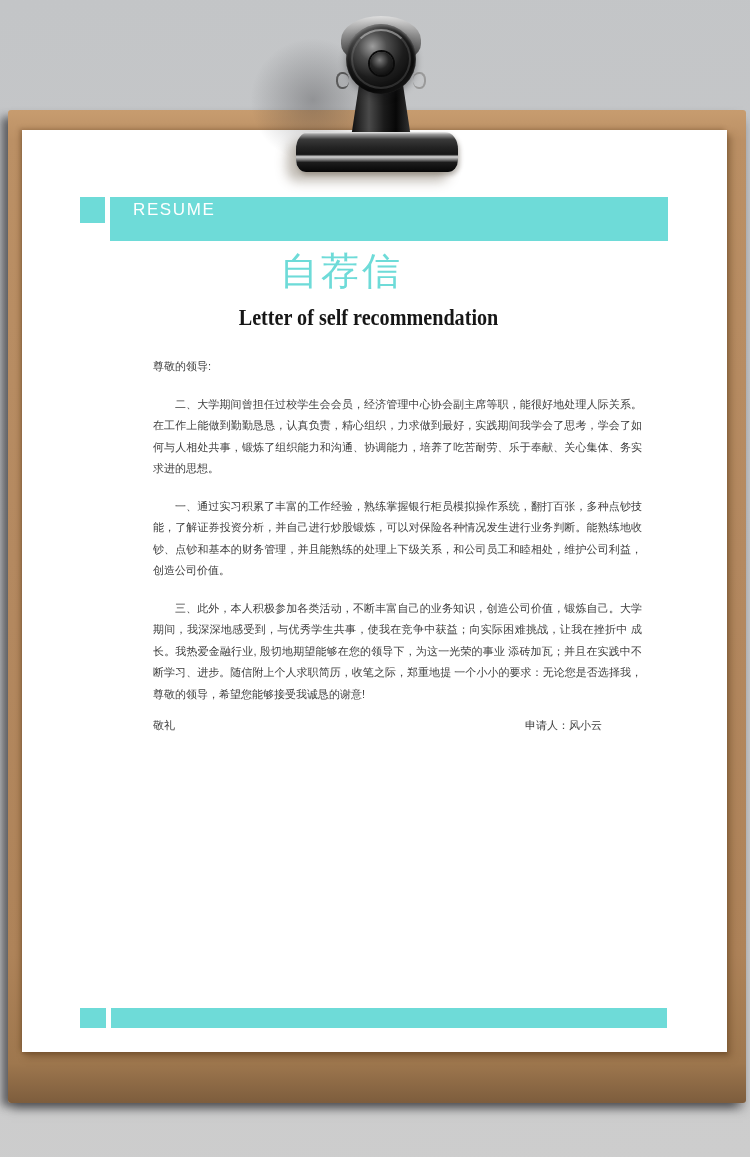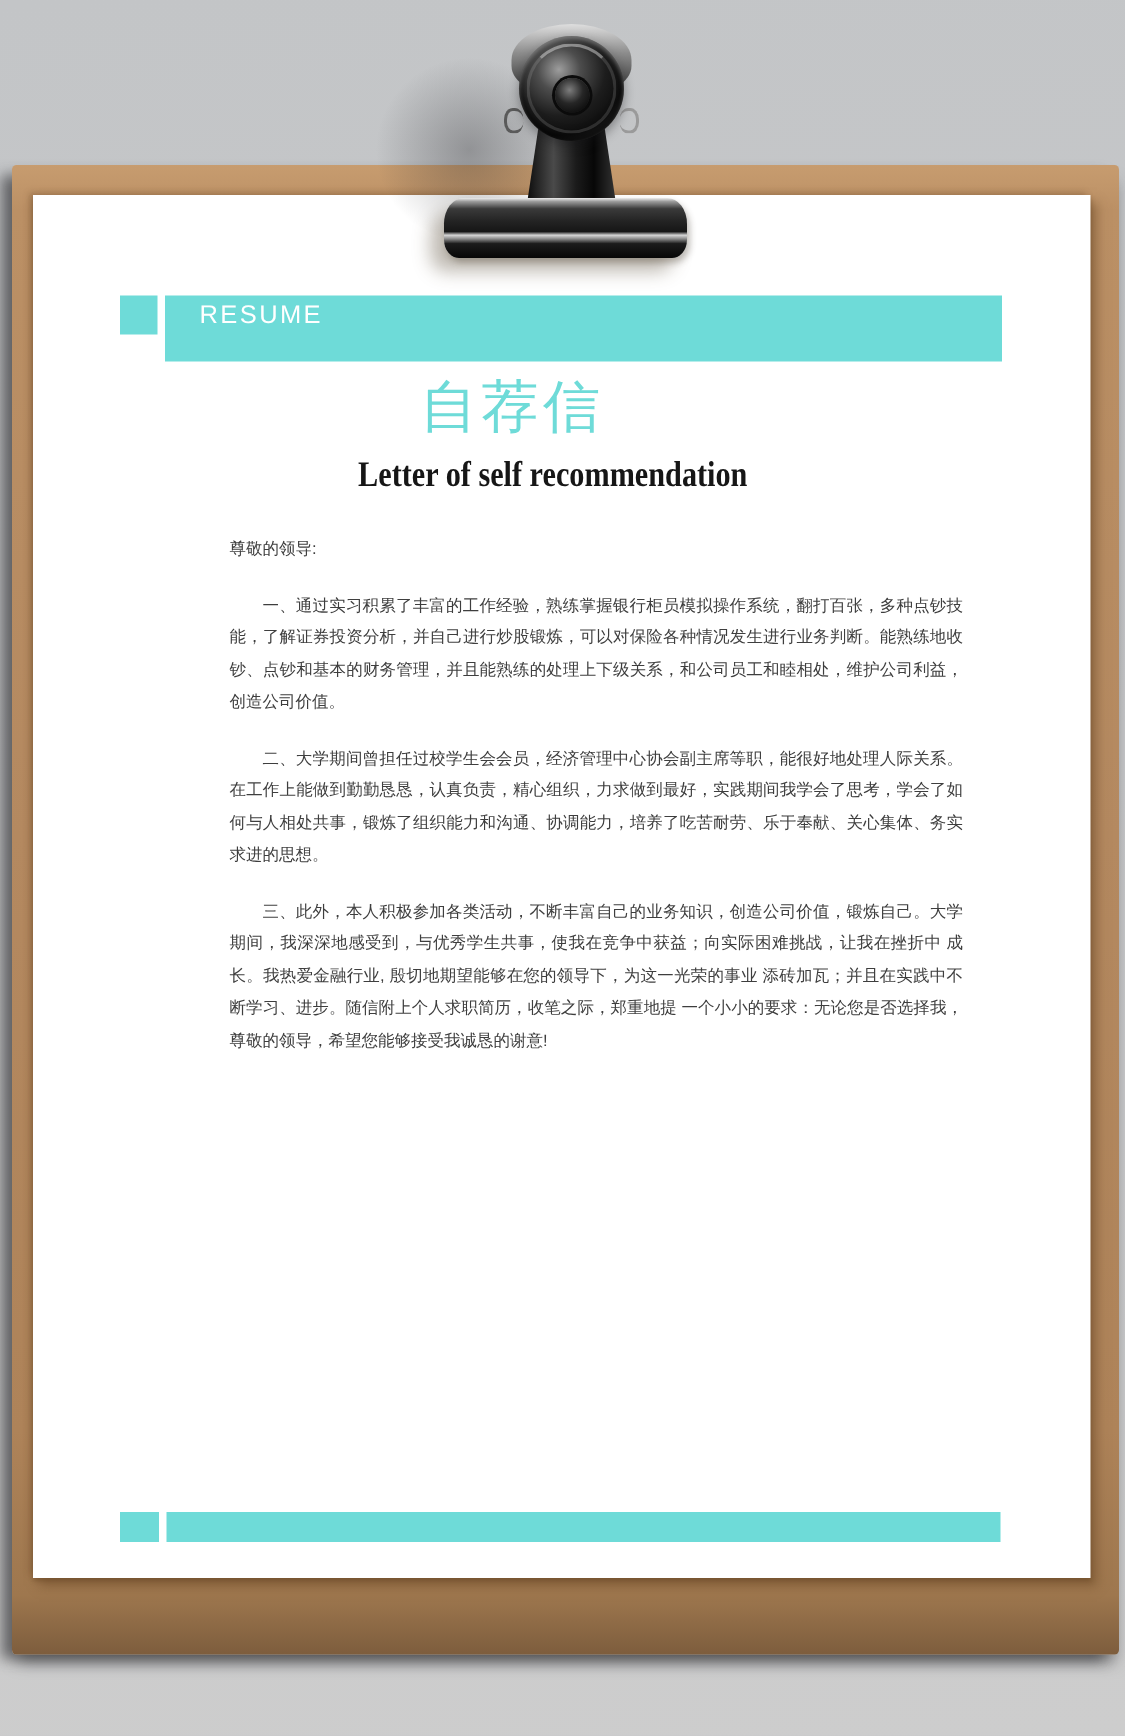--- a/index.html
+++ b/index.html
@@ -116,23 +116,27 @@
       <div class="band-square hdr-square"></div>
       <div class="band-bar hdr-bar">
         <span>RESUME</span>
       </div>
 
       <div class="letter-title">自荐信</div>
       <div class="letter-subtitle">Letter of self recommendation</div>
 
       <div class="letter-body">
         <p>尊敬的领导:</p>
+        <p class="indent pgap">二、大学期间曾担任过校学生会会员，经济管理中心协会副主席等职，能很好地处理人际关系。在工作上能做到勤勤恳恳，认真负责，精心组织，力求做到最好，实践期间我学会了思考，学会了如何与人相处共事，锻炼了组织能力和沟通、协调能力，培养了吃苦耐劳、乐于奉献、关心集体、务实求进的思想。</p>
         <p class="indent pgap">一、通过实习积累了丰富的工作经验，熟练掌握银行柜员模拟操作系统，翻打百张，多种点钞技能，了解证券投资分析，并自己进行炒股锻炼，可以对保险各种情况发生进行业务判断。能熟练地收钞、点钞和基本的财务管理，并且能熟练的处理上下级关系，和公司员工和睦相处，维护公司利益，创造公司价值。</p>
-        <p class="indent pgap">二、大学期间曾担任过校学生会会员，经济管理中心协会副主席等职，能很好地处理人际关系。在工作上能做到勤勤恳恳，认真负责，精心组织，力求做到最好，实践期间我学会了思考，学会了如何与人相处共事，锻炼了组织能力和沟通、协调能力，培养了吃苦耐劳、乐于奉献、关心集体、务实求进的思想。</p>
         <p class="indent pgap">三、此外，本人积极参加各类活动，不断丰富自己的业务知识，创造公司价值，锻炼自己。大学期间，我深深地感受到，与优秀学生共事，使我在竞争中获益；向实际困难挑战，让我在挫折中 成长。我热爱金融行业, 殷切地期望能够在您的领导下，为这一光荣的事业 添砖加瓦；并且在实践中不断学习、进步。随信附上个人求职简历，收笔之际，郑重地提 一个小小的要求：无论您是否选择我，尊敬的领导，希望您能够接受我诚恳的谢意!</p>
+        <div class="sign-row">
+          <span>敬礼</span>
+          <span class="sign-right">申请人：风小云</span>
+        </div>
       </div>
 
       <div class="band-square ftr-square"></div>
       <div class="band-bar ftr-bar"></div>
 
     </div>
   </div>
 
   <div class="clip-wall-shadow"></div>
   <div class="clip-top"></div>

